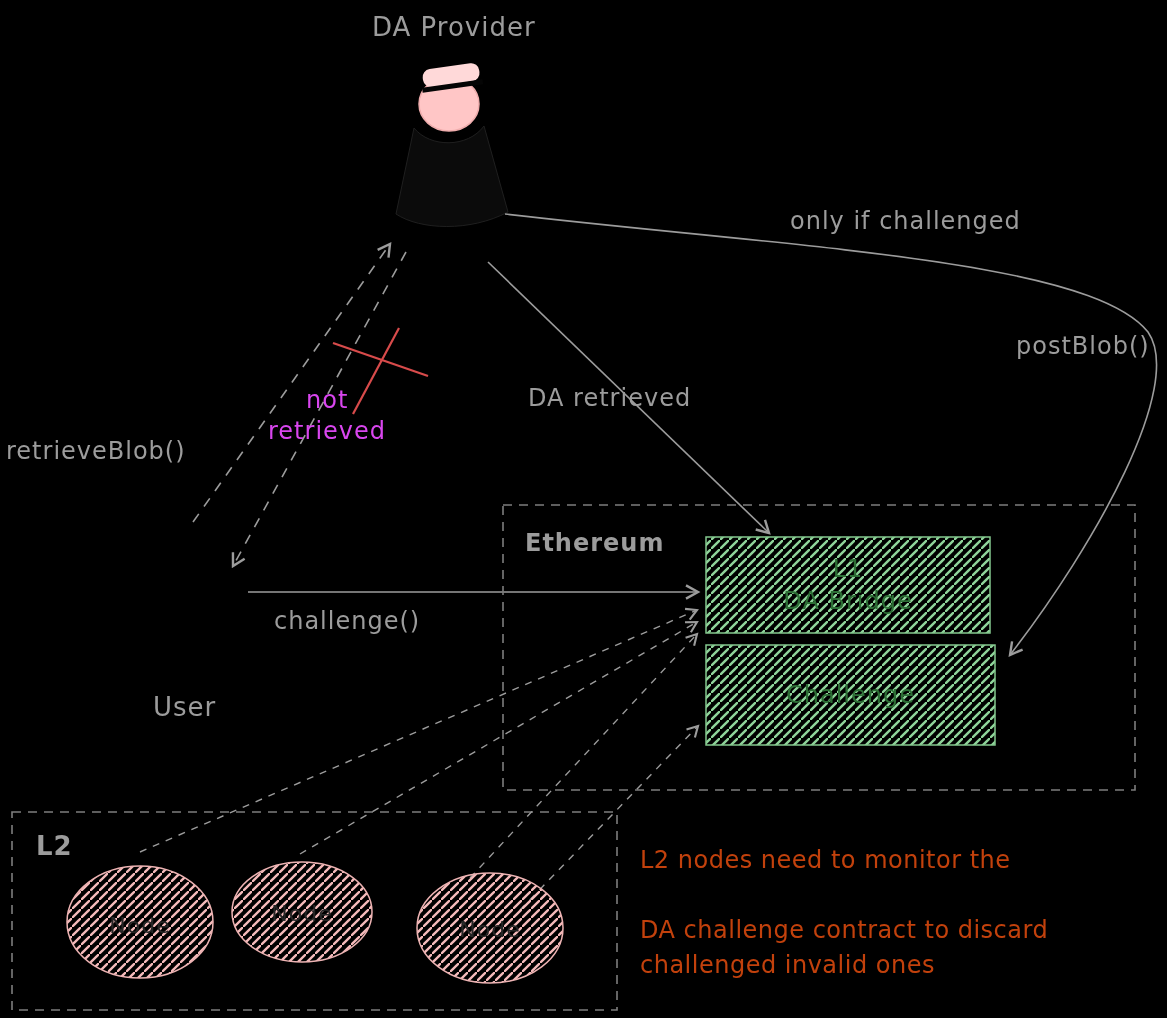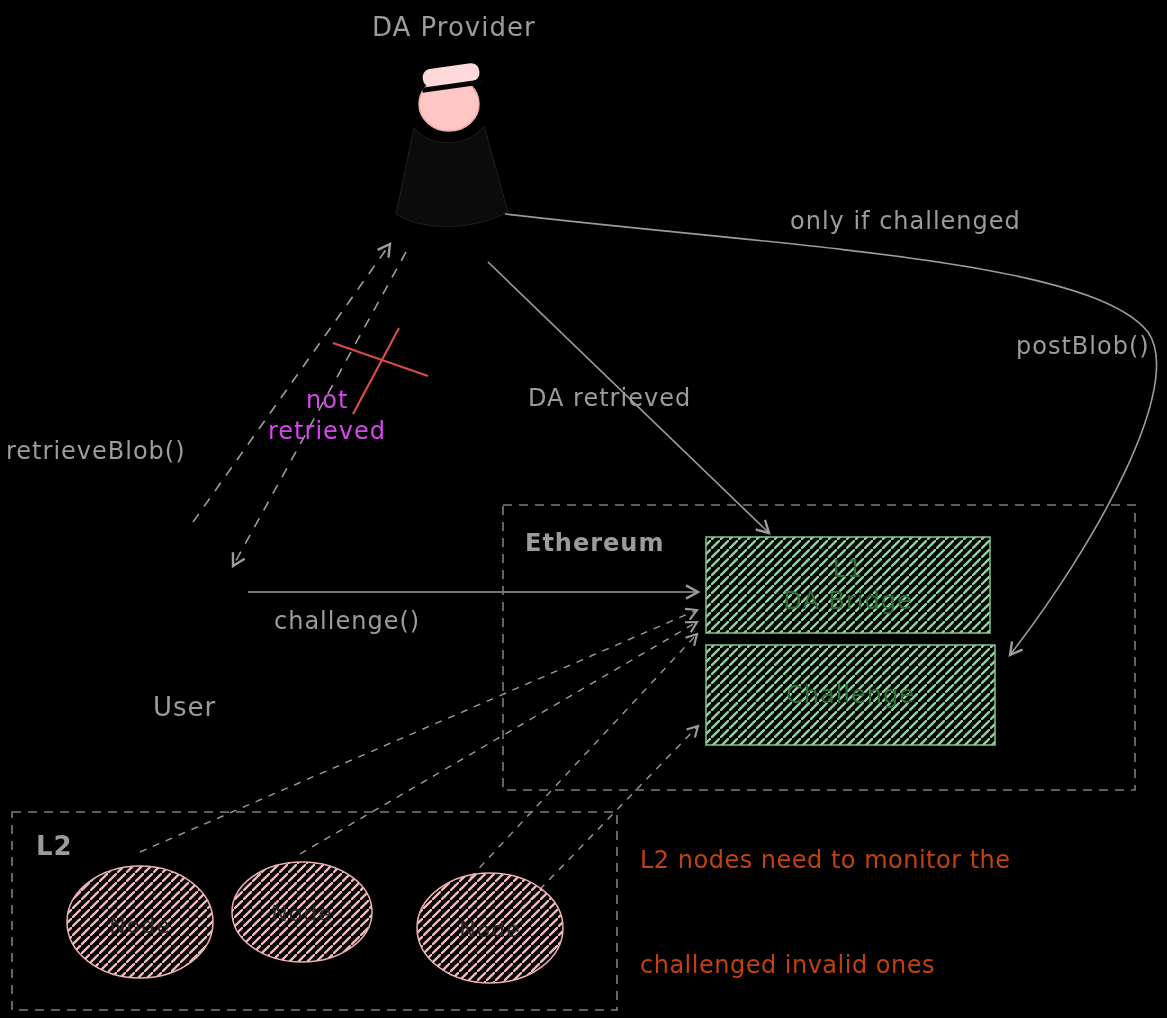--- a/index.html
+++ b/index.html
@@ -134,15 +134,16 @@
   </div>
   <div class="boxtext" style="left:706px;top:645px;width:289px;height:100px;">
     <span>Challenge</span>
   </div>
 
   <div class="nodetext" style="left:140px;top:925px;">Node</div>
   <div class="nodetext" style="left:302px;top:913px;">Node</div>
   <div class="nodetext" style="left:490px;top:929px;">Node</div>
 
   <div class="note-line" style="left:640px;top:846px;">L2 nodes need to monitor the</div>
+  <div class="note-line" style="left:640px;top:916px;">DA challenge contract to discard</div>
   <div class="note-line" style="left:640px;top:951px;">challenged invalid ones</div>
 
 </div>
 
 </body></html>

